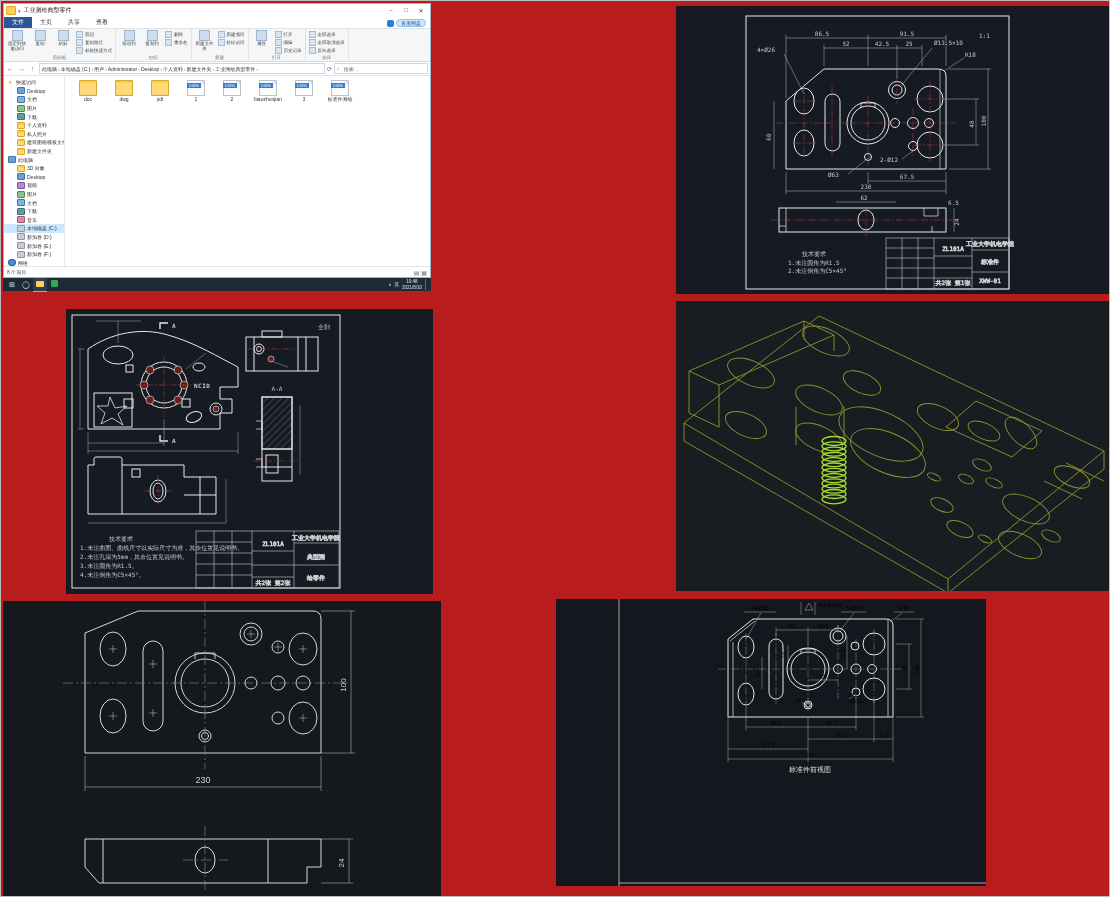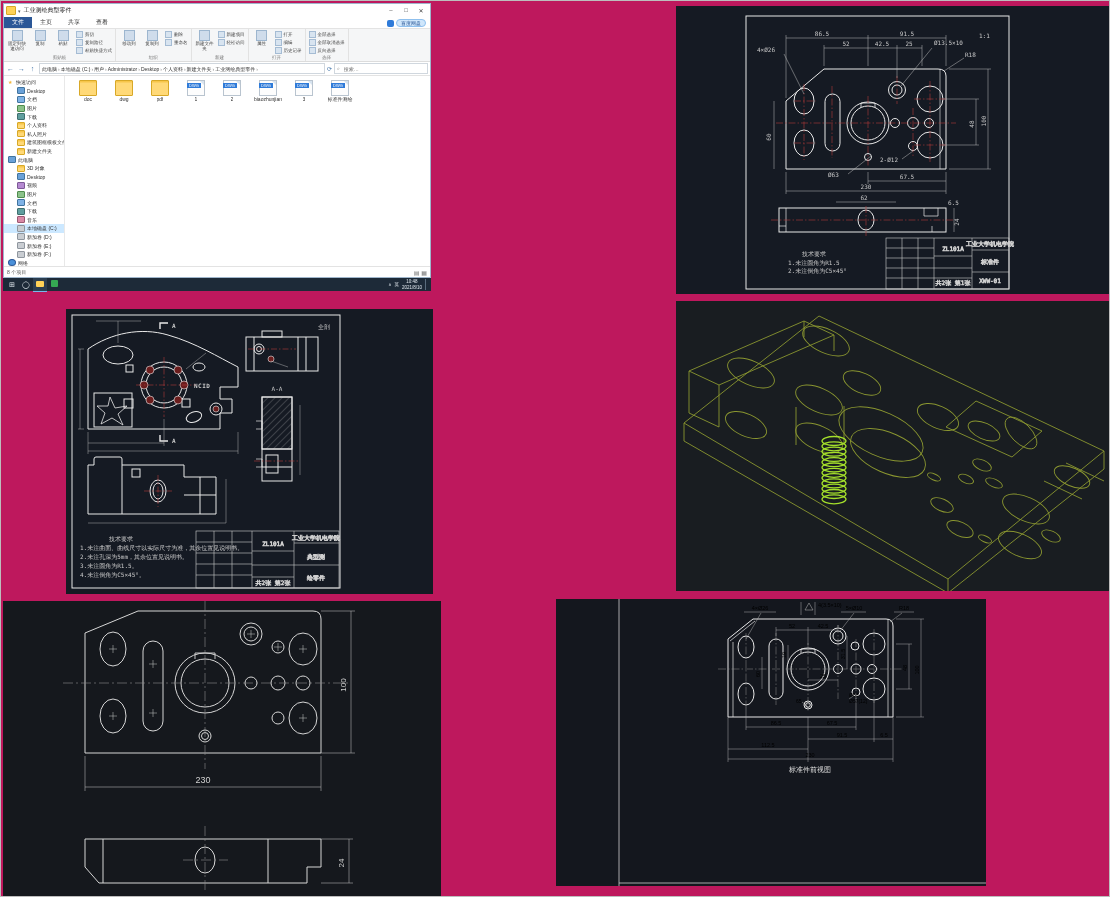--- a/index.html
+++ b/index.html
@@ -1,16 +1,16 @@
 <!DOCTYPE html>
 <html><head>
 <meta charset="utf-8">
 <style>
   html,body{margin:0;padding:0;background:#fff;font-family:"Liberation Sans",sans-serif;}
-  #canvas{position:relative;width:1110px;height:897px;background:#be185d;border:1px solid #bdbdbd;box-sizing:border-box;overflow:hidden;}
+  #canvas{position:relative;width:1110px;height:897px;background:#b91c1c;border:1px solid #bdbdbd;box-sizing:border-box;overflow:hidden;}
   .panel{position:absolute;}
   .cad{background:#151a23;}
   .cad svg{display:block;}
   .cad text{font-family:"DejaVu Sans Mono",monospace;fill:#c9c9c9;font-size:6px;}
 
   
   #explorer{left:2px;top:2px;width:428px;height:275px;background:#fff;border:1px solid #9fb6cc;box-sizing:border-box;font-size:6px;color:#333;display:flex;flex-direction:column;}
   .titlebar{height:13px;display:flex;align-items:center;background:#fff;padding:0 2px;flex:none;}
   .titlebar .wicon{width:8px;height:7px;background:#ffd257;border:0.5px solid #d8a827;border-radius:1px;margin-right:2px;}
   .titlebar .qat{color:#666;font-size:5px;margin-right:3px;}

